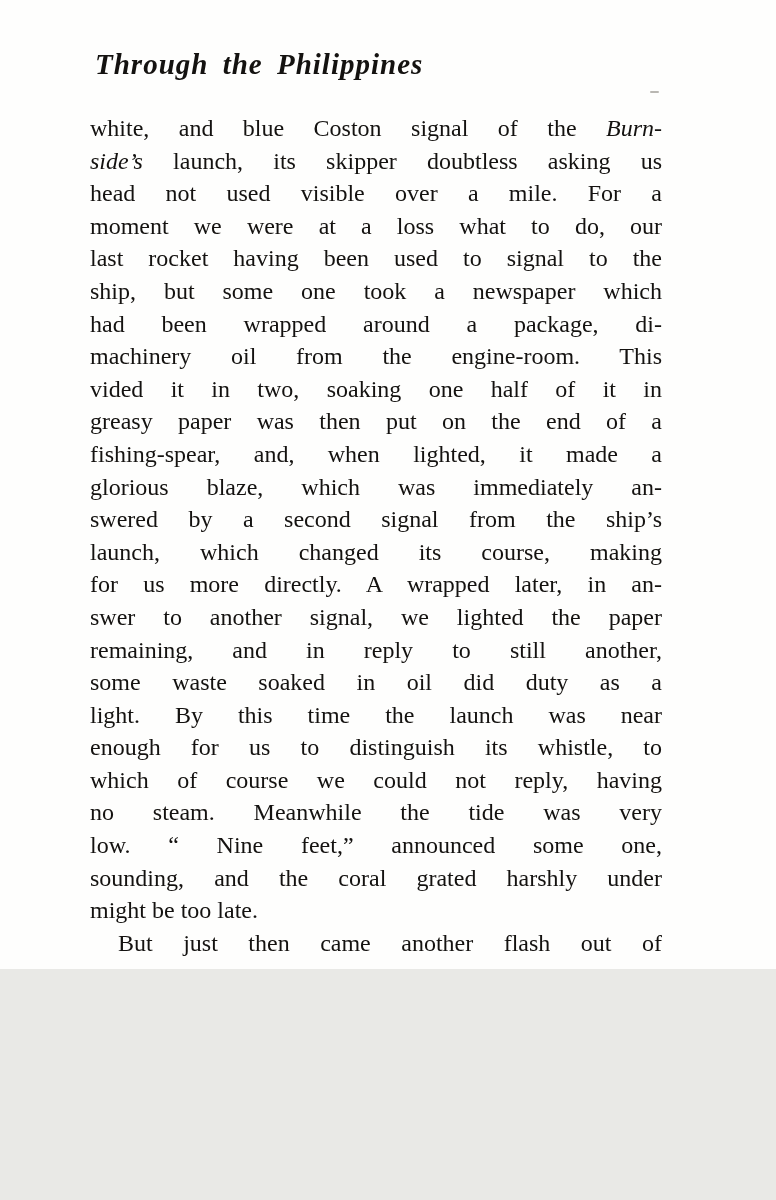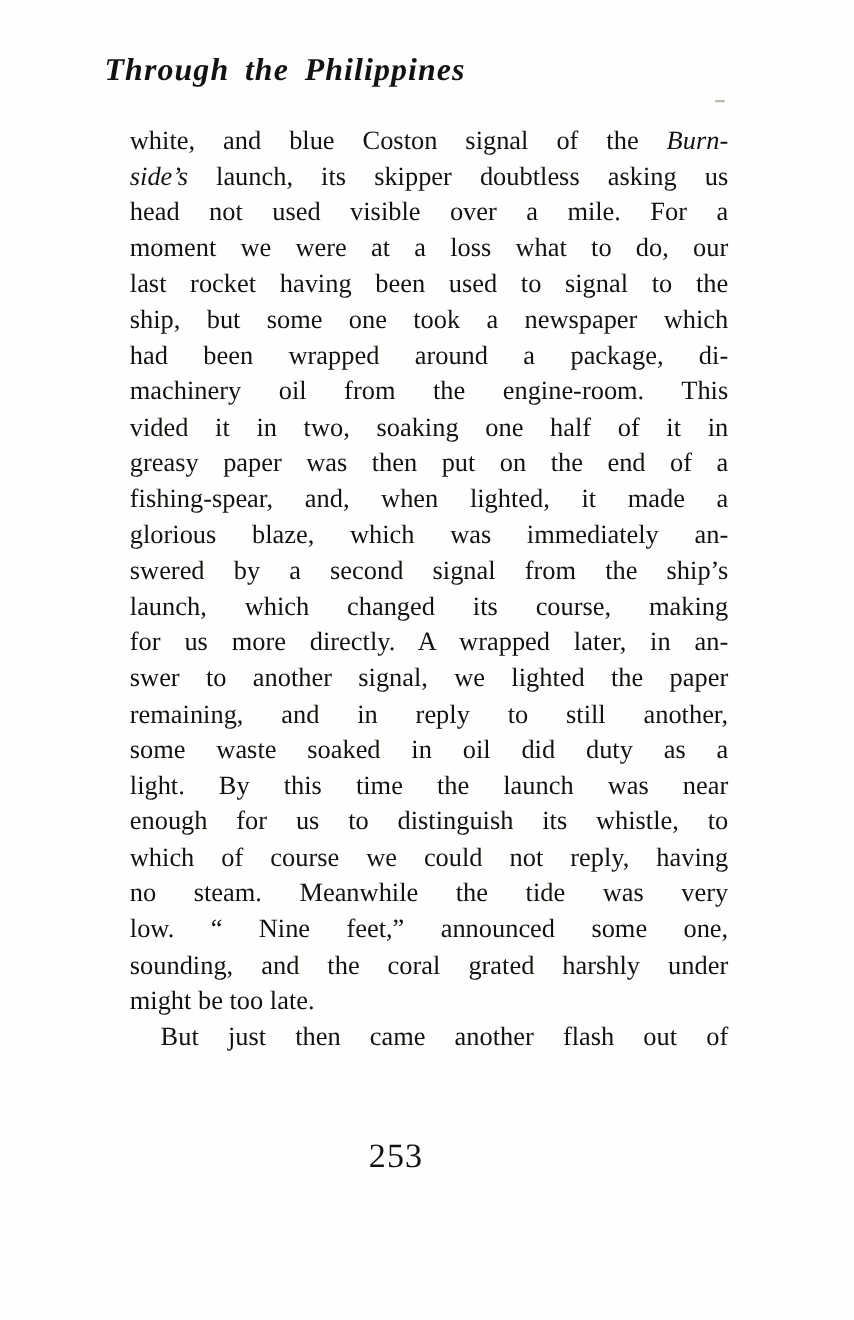--- a/index.html
+++ b/index.html
@@ -3,21 +3,21 @@
 <meta charset="utf-8">
 <style>
   html, body {
     margin: 0;
     padding: 0;
     background: #e9e9e6;
   }
   .page {
     position: relative;
     width: 776px;
-    height: 1200px;
+    height: 969px;
     background: #fefefd;
     overflow: hidden;
     font-family: "Liberation Serif", "DejaVu Serif", serif;
     color: #141210;
   }
   .running-header {
     position: absolute;
     left: 95px;
     top: 48px;
     font-style: italic;
@@ -41,21 +41,20 @@
     left: 90px;
     top: 112px;
     width: 572px;
     font-size: 24px;
     line-height: 32.6px;
   }
   .line {
     height: 32.6px;
     white-space: normal;
     text-align: left;
-    margin-left: 28px;
   }
   .line.j {
     text-align: justify;
     text-align-last: justify;
   }
   .line.indent {
     text-indent: 28px;
   }
   .it {
     font-style: italic;

